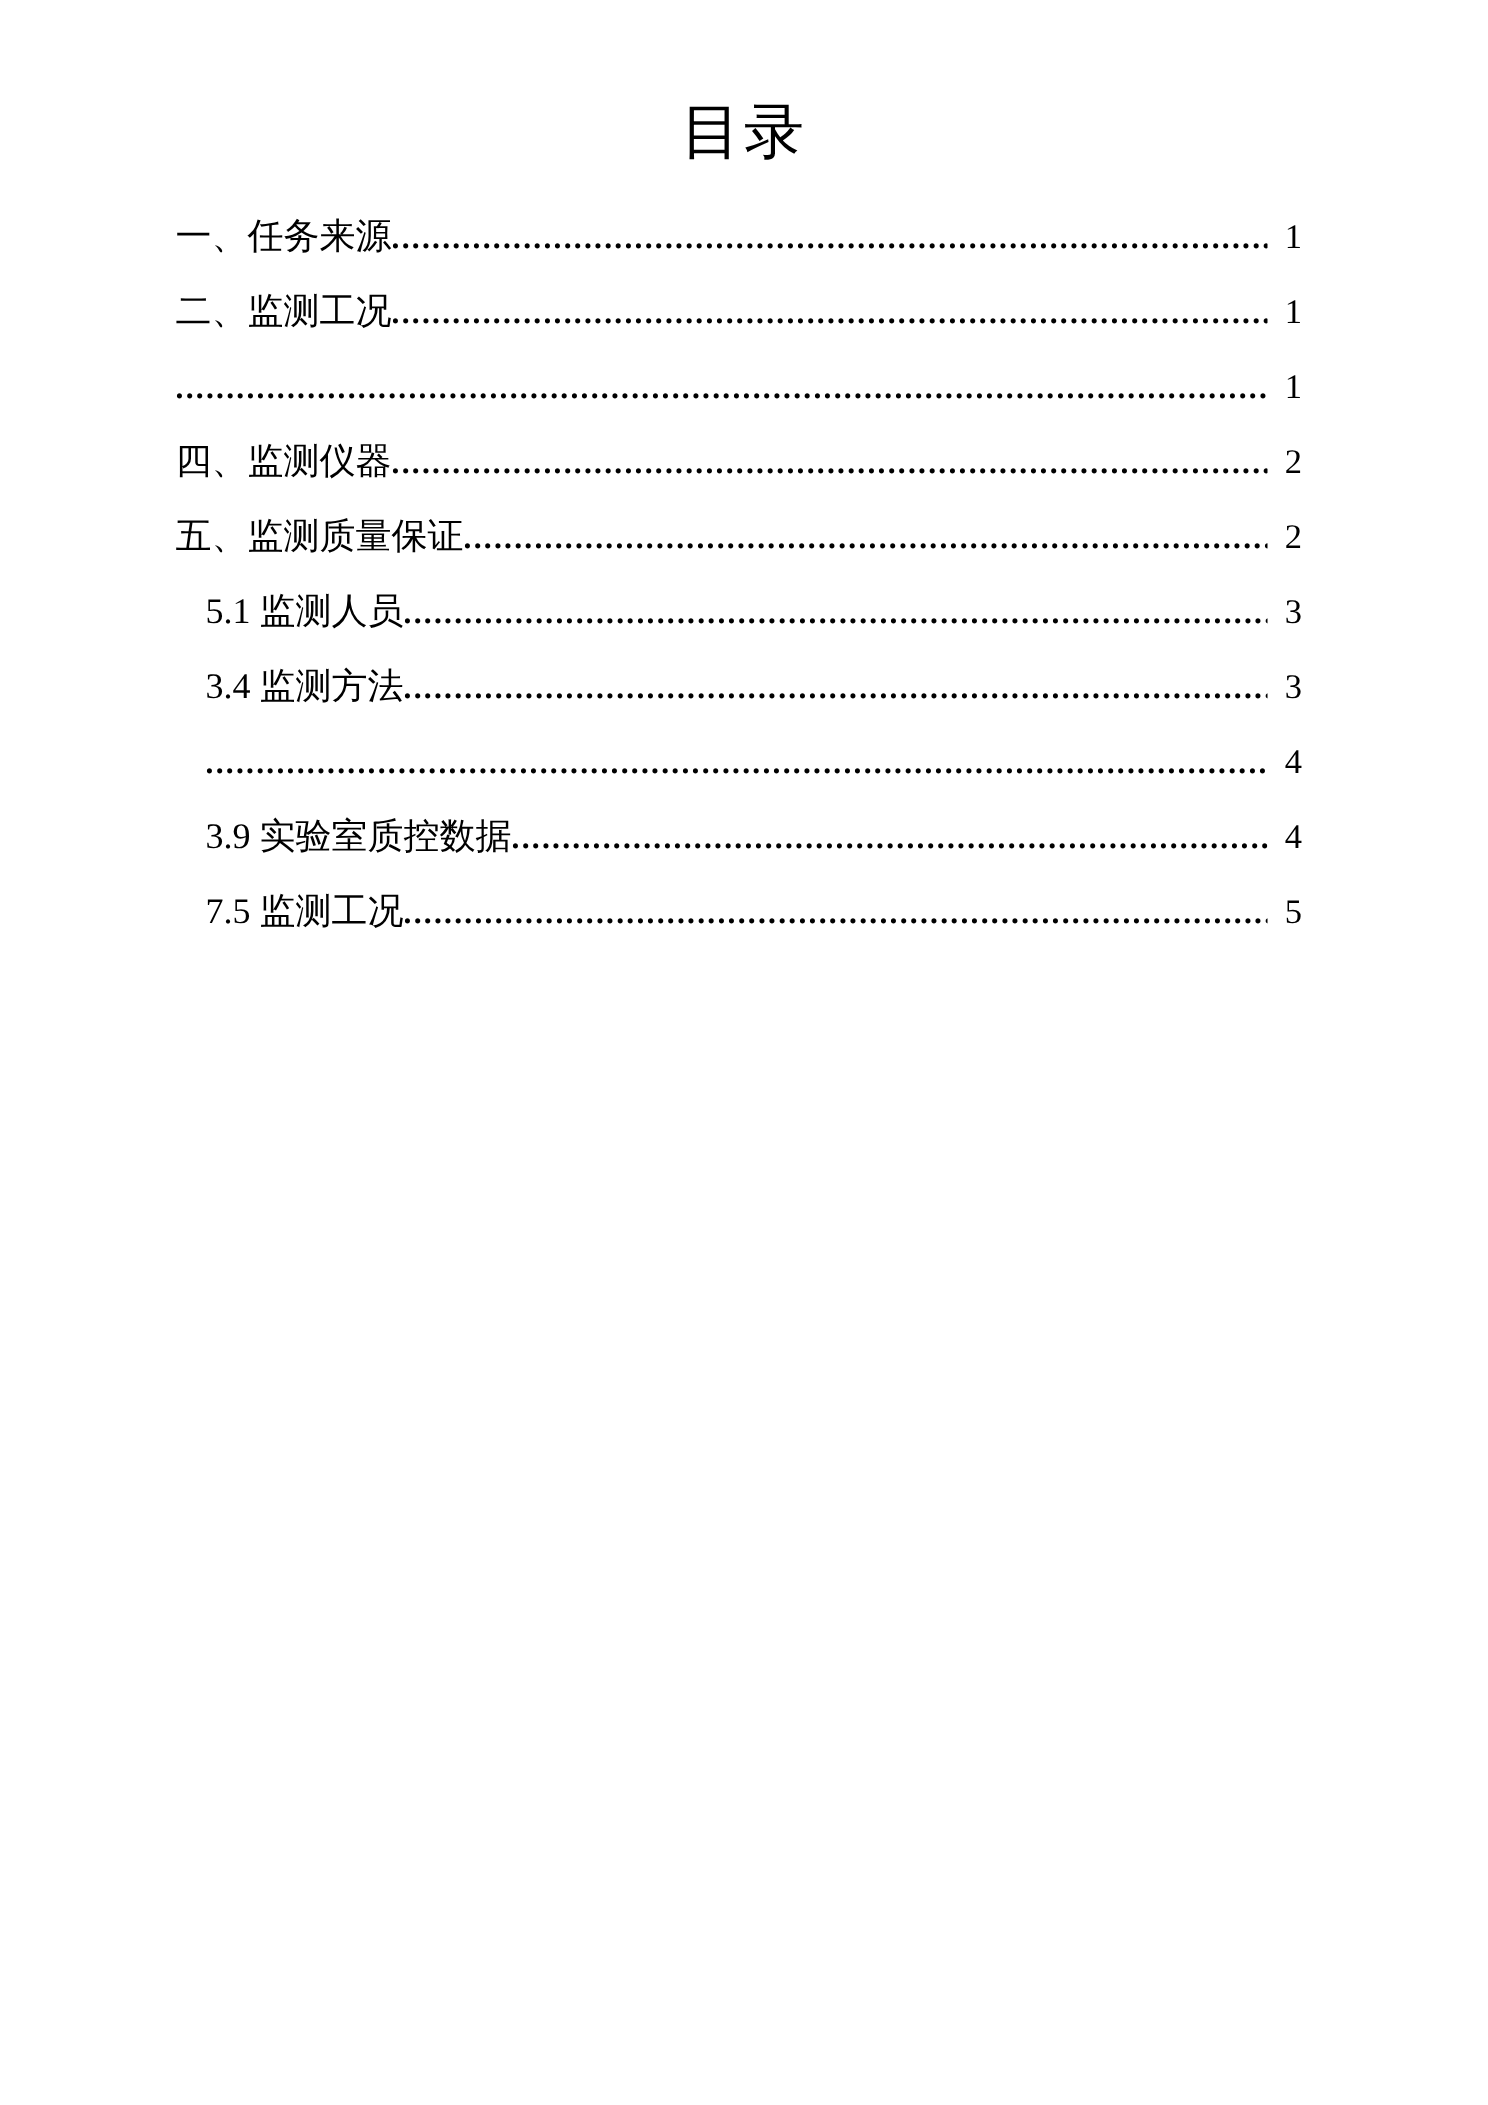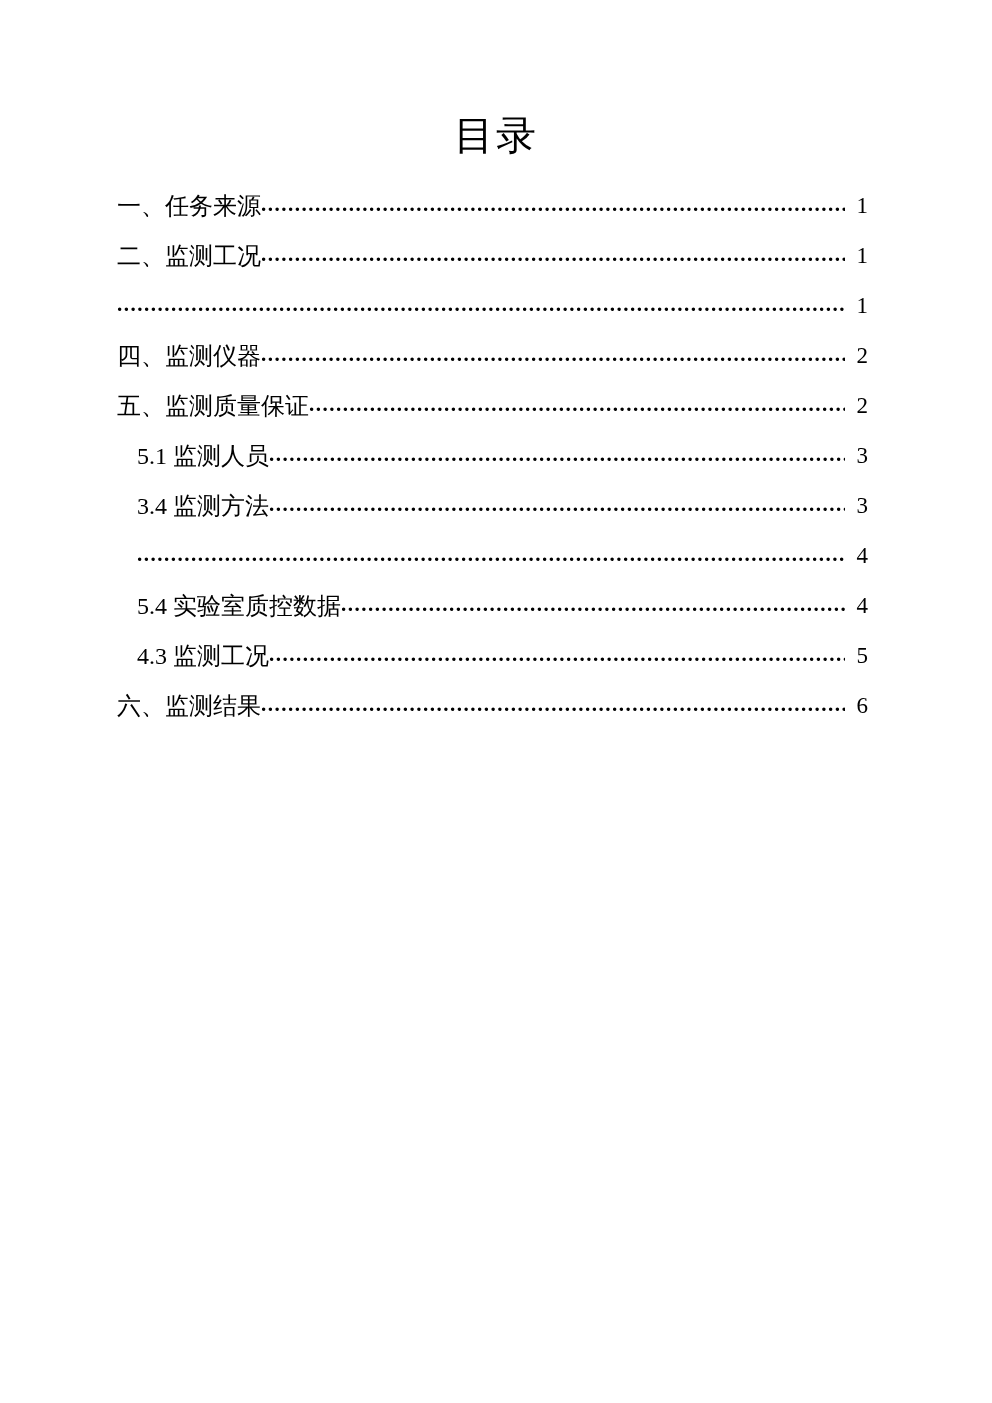--- a/index.html
+++ b/index.html
@@ -11,35 +11,35 @@
     position: relative;
     width: 992px;
     height: 1403px;
     background: #ffffff;
     color: #000000;
     font-family: "Liberation Serif", "DejaVu Serif", serif;
     overflow: hidden;
   }
   .doc-title {
     margin: 0;
-    padding-top: 112px;
+    padding-top: 64px;
     text-align: center;
     font-size: 40px;
     font-weight: 400;
     line-height: 48px;
     letter-spacing: 2px;
     white-space: nowrap;
   }
   .toc {
     margin: 21px 0 0 117px;
     width: 751px;
   }
   .toc-row {
     display: flex;
-    align-items: flex-end;
+    align-items: flex-start;
     height: 50px;
     cursor: pointer;
   }
   .toc-row.level-2 {
     padding-left: 20px;
   }
   .toc-label {
     font-size: 24px;
     line-height: 50px;
     white-space: nowrap;
@@ -106,28 +106,23 @@
       <div class="toc-row level-2">
     <span class="toc-label">3.4 监测方法</span>
     <span class="toc-dots"></span>
     <span class="toc-page-num">3</span>
   </div>
       <div class="toc-row level-2">
     <span class="toc-dots"></span>
     <span class="toc-page-num">4</span>
   </div>
       <div class="toc-row level-2">
-    <span class="toc-label">5.4 实验室质控数据</span>
+    <span class="toc-label">3.9 实验室质控数据</span>
     <span class="toc-dots"></span>
     <span class="toc-page-num">4</span>
   </div>
       <div class="toc-row level-2">
-    <span class="toc-label">4.3 监测工况</span>
+    <span class="toc-label">7.5 监测工况</span>
     <span class="toc-dots"></span>
     <span class="toc-page-num">5</span>
-  </div>
-      <div class="toc-row level-1">
-    <span class="toc-label">六、监测结果</span>
-    <span class="toc-dots"></span>
-    <span class="toc-page-num">6</span>
   </div>
     </div>
 </div>
 
 </body></html>

